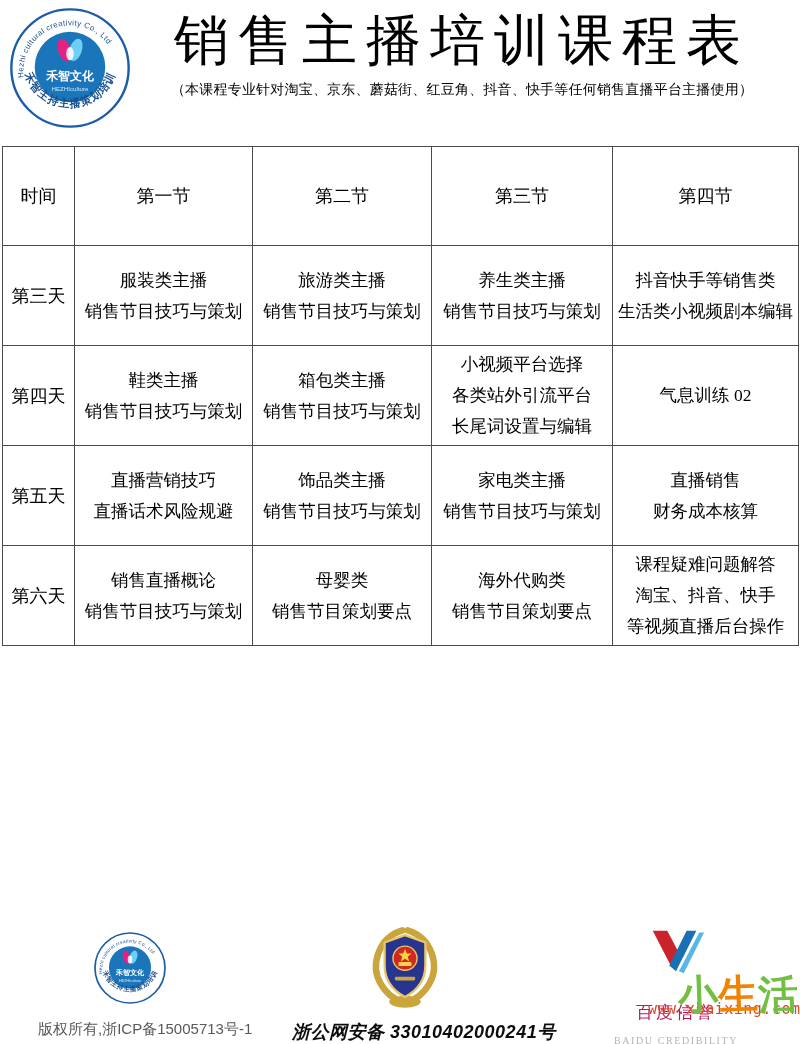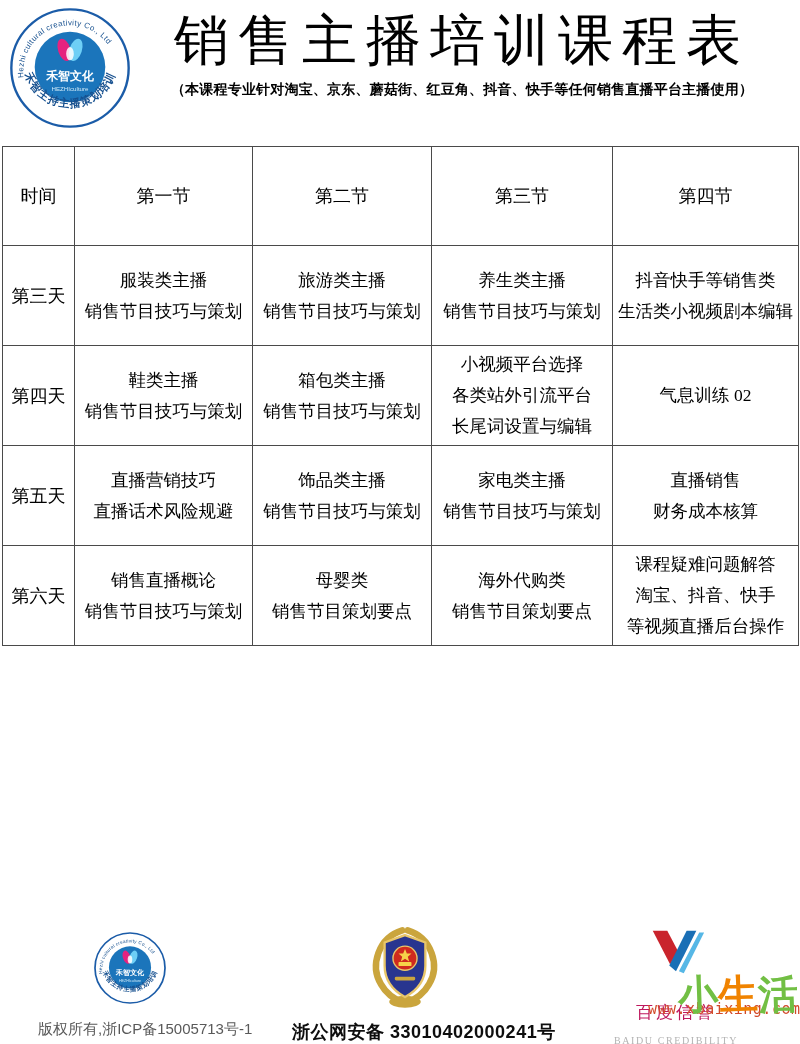--- a/index.html
+++ b/index.html
@@ -5,42 +5,42 @@
   html,body { margin:0; padding:0; }
   body {
     width:800px; height:1044px; background:#ffffff; position:relative; overflow:hidden;
     font-family:"Liberation Serif","DejaVu Serif",serif; color:#000;
   }
   
   .header { display:flex; align-items:flex-start; padding:6px 8px 0 8px; }
   .logo-badge { width:124px; height:124px; flex:0 0 auto; }
   .title-wrap { flex:1; text-align:center; padding-top:4px; }
   .main-title { margin:0; font-size:55px; font-weight:400; letter-spacing:9px; line-height:1.12; white-space:nowrap; }
-  .subtitle { font-size:14px; margin-top:9px; letter-spacing:0.2px; white-space:nowrap;font-weight:bold; }
+  .subtitle { font-size:14px; margin-top:9px; letter-spacing:0.2px; white-space:nowrap; }
   
   .course-table { border-collapse:collapse; table-layout:fixed; width:796px; margin:16px 2px 0 2px;padding-left:33px; }
   .course-table th, .course-table td {
     border:1px solid #4a4a4a; text-align:center; vertical-align:middle;
     font-weight:400; padding:0 4px; overflow:hidden;
   }
   .course-table thead tr { height:99px; }
   .course-table tbody tr { height:100px; }
   .col-head { font-size:18px; }
   .day-cell { font-size:18px; }
   .cell-line { display:block; font-size:17.5px; line-height:31px; white-space:nowrap; }
   
   .footer { position:absolute; left:0; top:863px; width:800px; height:181px; }
   .f-left   { position:absolute; left:38px;  top:68px; width:184px; text-align:center; }
   .f-center { position:absolute; left:292px; top:60px; width:226px; text-align:center; }
   .f-right  { position:absolute; left:597px; top:62px; width:158px; text-align:center; }
   .logo-badge-small { width:74px; height:74px; }
   .police-badge { width:84px; height:88px; }
   .baidu-logo { width:62px; height:52px; }
   .copyright { font-family:"Liberation Sans",sans-serif; font-size:15px; color:#595959; margin-top:11px; white-space:nowrap; }
-  .beian { font-family:"Liberation Sans",sans-serif; font-size:18px; font-weight:700; color:#0d0d0d; margin-top:5px; white-space:nowrap; letter-spacing:0.5px; }
+  .beian { font-family:"Liberation Sans",sans-serif; font-size:18px; font-weight:700; color:#0d0d0d; margin-top:5px; white-space:nowrap; letter-spacing:0.5px;font-style:italic; }
   .baidu-cn   { font-family:"Liberation Sans",sans-serif; font-size:17px; color:#be185d; letter-spacing:3px; margin-top:20px; white-space:nowrap; }
   .baidu-en   { font-family:Liberation Serif, serif; font-size:10px;  color:#b3b3b3; letter-spacing:1.6px; margin-top:11px; white-space:nowrap; }
   .baidu-cert { font-family:"Liberation Sans",sans-serif; font-size:20px; color:#4a4a4a; font-weight:700; letter-spacing:2px; margin-top:4px; white-space:nowrap; }
   
   .watermark { position:absolute; right:2px; top:112px; width:150px; text-align:right; z-index:5; line-height:1; }
   .wm-chars span { font-size:40px; font-weight:700; display:inline-block; transform:rotate(-2deg); }
   .wm-green  { color:#72bf44; }
   .wm-orange { color:#f08300; }
   .wm-url { font-family:"DejaVu Sans Mono",monospace; font-size:15px; color:#d2492a; margin-top:-13px; white-space:nowrap; letter-spacing:0.5px; }
 </style>

